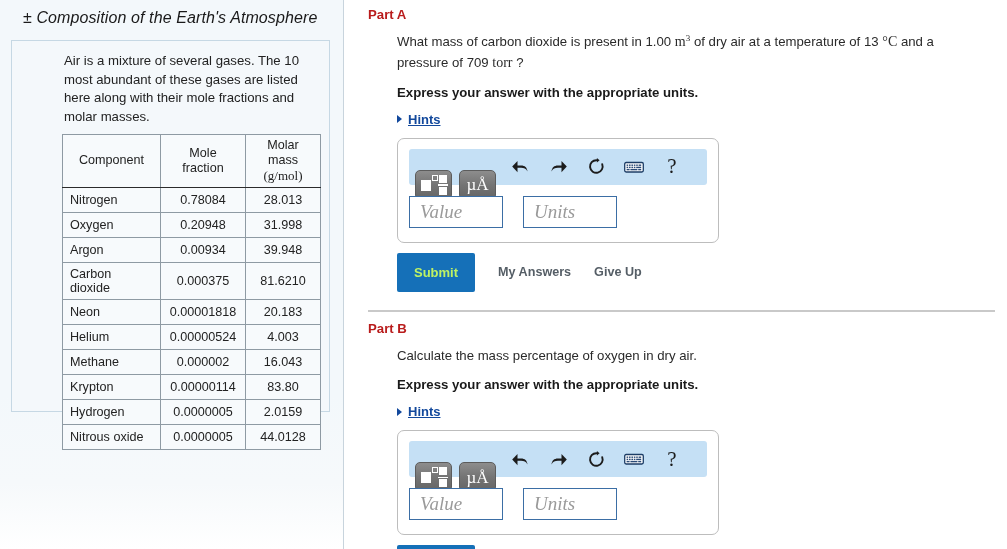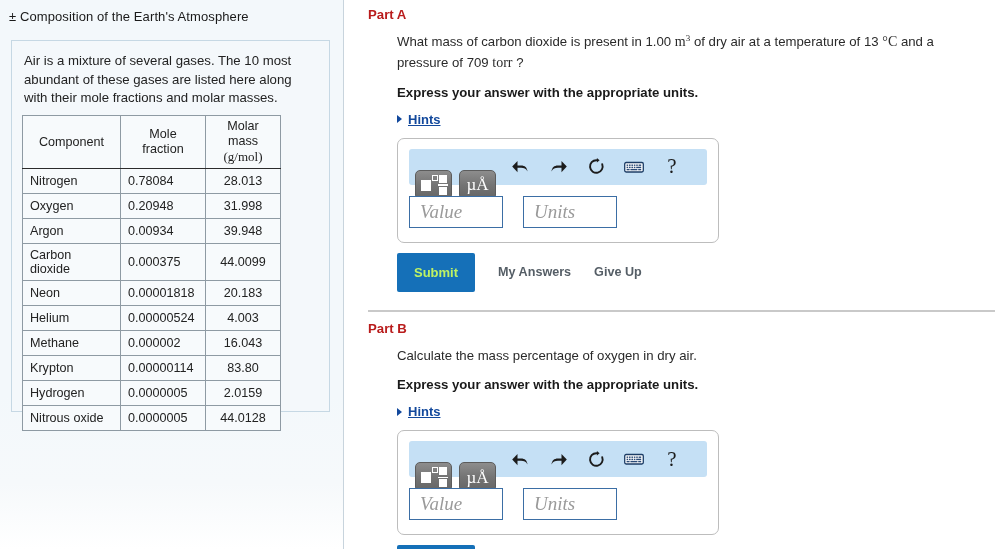--- a/index.html
+++ b/index.html
@@ -13,31 +13,33 @@
   #root { position: relative; width: 1007px; height: 549px; }
 
   
   .left-panel {
     position: absolute; left: 0; top: 0;
     width: 344px; height: 549px;
     background: linear-gradient(to bottom, #f3f8fb 0%, #f3f8fb 72%, #f6f9fb 88%, #ffffff 100%);
     border-right: 1px solid #c8d4dd;
   }
   .panel-title {
-    font-size: 13px;
+    font-size: 16px;
     color: #1a1a1a;
-    padding: 9px 0 0 9px;
+    padding: 9px 0 0 23px;
     letter-spacing: 0.1px;
     white-space: nowrap;
+    font-style: italic;
   }
   .intro-box {
     position: absolute; left: 11px; top: 40px;
     width: 319px; height: 372px;
     border: 1px solid #c6d8e4;
     background: #f4f8fb;
+    padding-left: 40px;
   }
   .intro-text {
     padding: 11px 12px 0 12px;
     font-size: 13.2px;
     line-height: 1.42;
     color: #222;
   }
   table.gas-table {
     border-collapse: collapse;
     margin: 7px 0 0 10px;
@@ -54,21 +56,21 @@
   }
   table.gas-table thead th {
     text-align: center;
     vertical-align: middle;
     line-height: 1.18;
     padding: 3px 7px;
     height: 38px;
     border-bottom: 1px solid #2b2b2b;
   }
   table.gas-table td.name { text-align: left; width: 98px; }
-  table.gas-table td.frac { text-align: left; width: 85px; }
+  table.gas-table td.frac { text-align: center; width: 85px; }
   table.gas-table td.mass { text-align: center; width: 75px; }
   .mathunit { font-family: "Liberation Serif", serif; font-size: 13px; }
 
   
   .right-panel {
     position: absolute; left: 345px; top: 0;
     width: 662px; height: 549px;
     background: #ffffff;
   }
   .part-head {
@@ -236,21 +238,21 @@
               <td class="mass">31.998</td>
             </tr>
             <tr>
               <td class="name">Argon</td>
               <td class="frac">0.00934</td>
               <td class="mass">39.948</td>
             </tr>
             <tr>
               <td class="name">Carbon dioxide</td>
               <td class="frac">0.000375</td>
-              <td class="mass">44.0099</td>
+              <td class="mass">81.6210</td>
             </tr>
             <tr>
               <td class="name">Neon</td>
               <td class="frac">0.00001818</td>
               <td class="mass">20.183</td>
             </tr>
             <tr>
               <td class="name">Helium</td>
               <td class="frac">0.00000524</td>
               <td class="mass">4.003</td>

